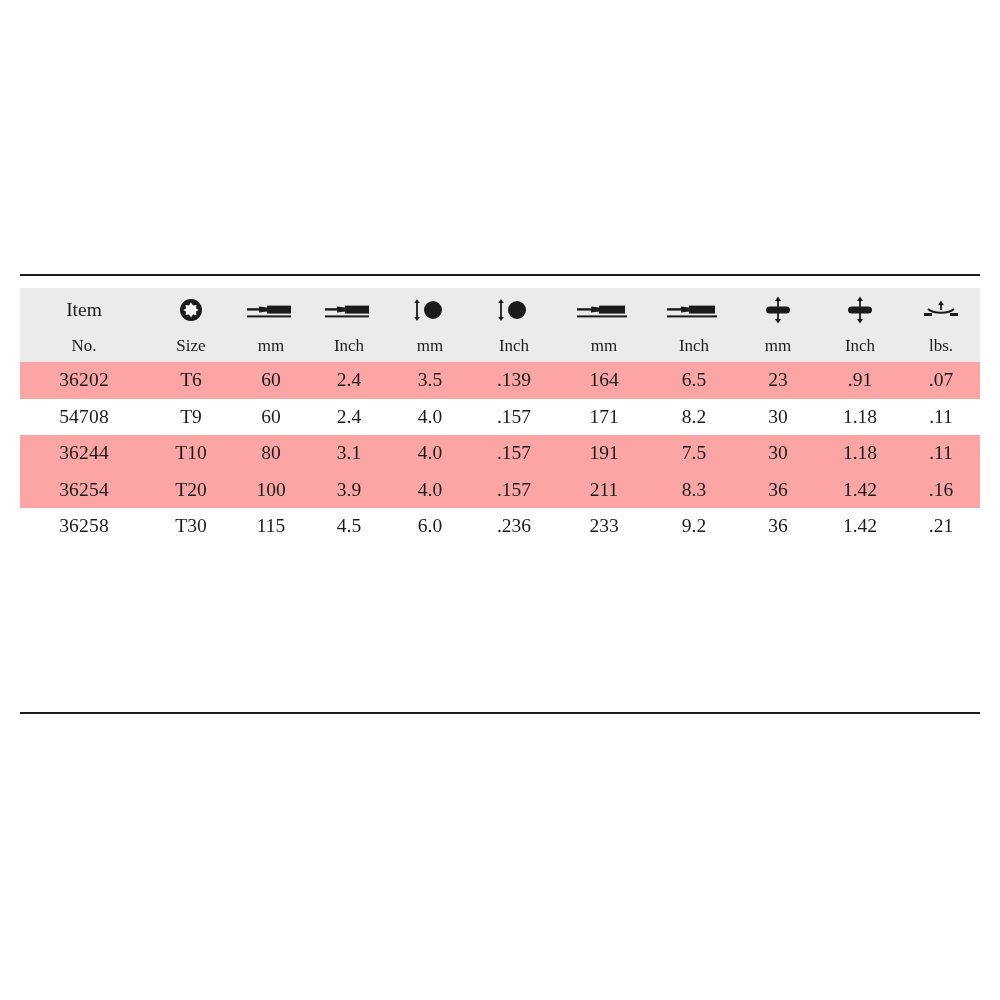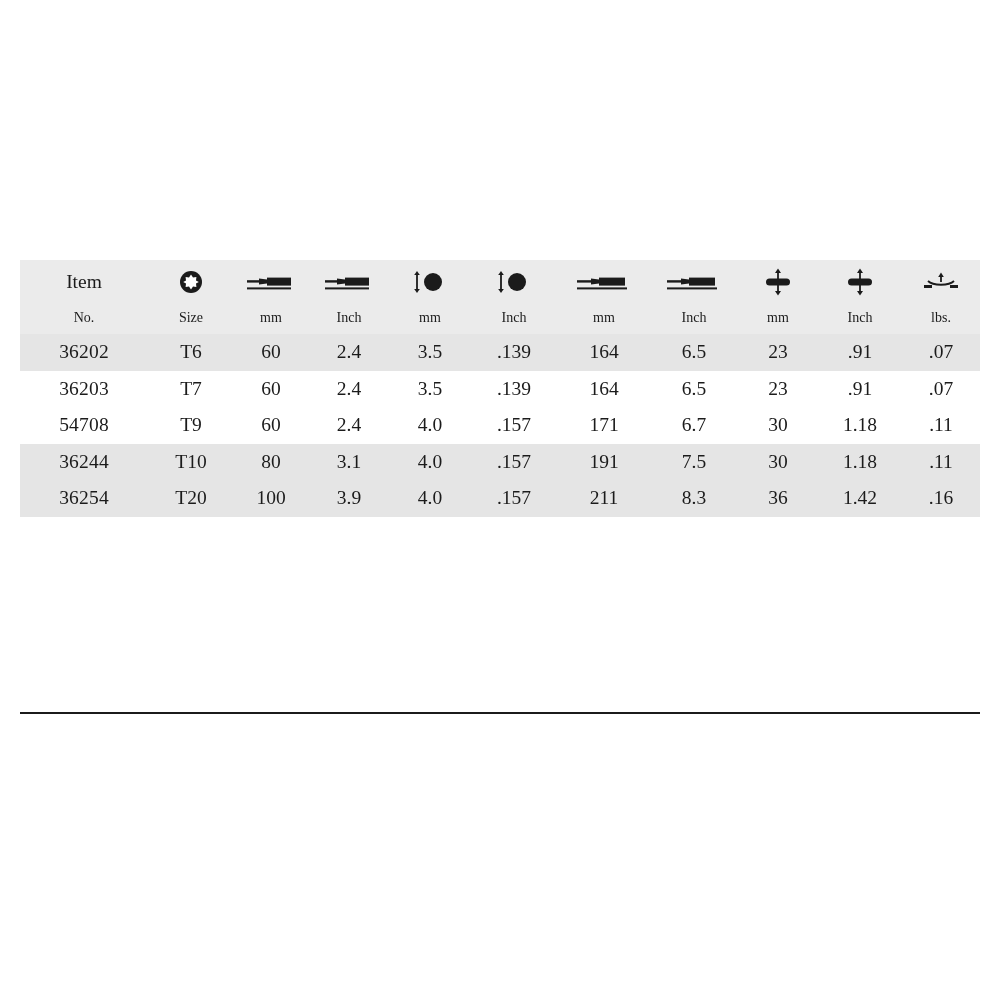--- a/index.html
+++ b/index.html
@@ -12,21 +12,21 @@
   }
   #page {
     position: relative;
     width: 1000px;
     height: 1000px;
     background: #ffffff;
   }
   .spec-table-wrap {
     position: absolute;
     left: 20px;
-    top: 260px;
+    top: 288px;
     width: 960px;
   }
   table.spec-table {
     border-collapse: collapse;
     width: 960px;
     table-layout: fixed;
   }
   table.spec-table td,
   table.spec-table th {
     padding: 0;
@@ -50,27 +50,27 @@
   col.c8 { width: 80px; }
   col.c9 { width: 84px; }
   col.c10 { width: 78px; }
 
   tr.icon-row td {
     height: 40px;
     padding-top: 2px;
   }
   tr.unit-row td {
     height: 32px;
-    font-size: 14px;
+    font-size: 17px;
   }
   tr.data-row td {
     height: 36.5px;
   }
   tr.shade td {
-    background: #e5e5e5;
+    background: #fca5a5;
   }
   tr.icon-row td, tr.unit-row td {
     background: #ebebeb;
   }
   td.item-col {
     text-align: left;
     padding-left: 12px;
     font-weight: bold;
     font-family: "Liberation Sans", sans-serif;
     font-size: 19px;
@@ -254,44 +254,31 @@
           <td>2.4</td>
           <td>3.5</td>
           <td>.139</td>
           <td>164</td>
           <td>6.5</td>
           <td>23</td>
           <td>.91</td>
           <td>.07</td>
         </tr>
 
-        <tr class="data-row">
-          <td class="item-col">36203</td>
-          <td>T7</td>
-          <td>60</td>
-          <td>2.4</td>
-          <td>3.5</td>
-          <td>.139</td>
-          <td>164</td>
-          <td>6.5</td>
-          <td>23</td>
-          <td>.91</td>
-          <td>.07</td>
-        </tr>
 
 
         <tr class="data-row">
           <td class="item-col">54708</td>
           <td>T9</td>
           <td>60</td>
           <td>2.4</td>
           <td>4.0</td>
           <td>.157</td>
           <td>171</td>
-          <td>6.7</td>
+          <td>8.2</td>
           <td>30</td>
           <td>1.18</td>
           <td>.11</td>
         </tr>
 
         <tr class="data-row shade">
           <td class="item-col">36244</td>
           <td>T10</td>
           <td>80</td>
           <td>3.1</td>
@@ -314,18 +301,31 @@
           <td>.157</td>
           <td>211</td>
           <td>8.3</td>
           <td>36</td>
           <td>1.42</td>
           <td>.16</td>
         </tr>
 
 
 
+        <tr class="data-row">
+          <td class="item-col">36258</td>
+          <td>T30</td>
+          <td>115</td>
+          <td>4.5</td>
+          <td>6.0</td>
+          <td>.236</td>
+          <td>233</td>
+          <td>9.2</td>
+          <td>36</td>
+          <td>1.42</td>
+          <td>.21</td>
+        </tr>
       </tbody>
     </table>
   </div>
 
   <div class="rule-bottom"></div>
 </div>
 
 </body></html>

